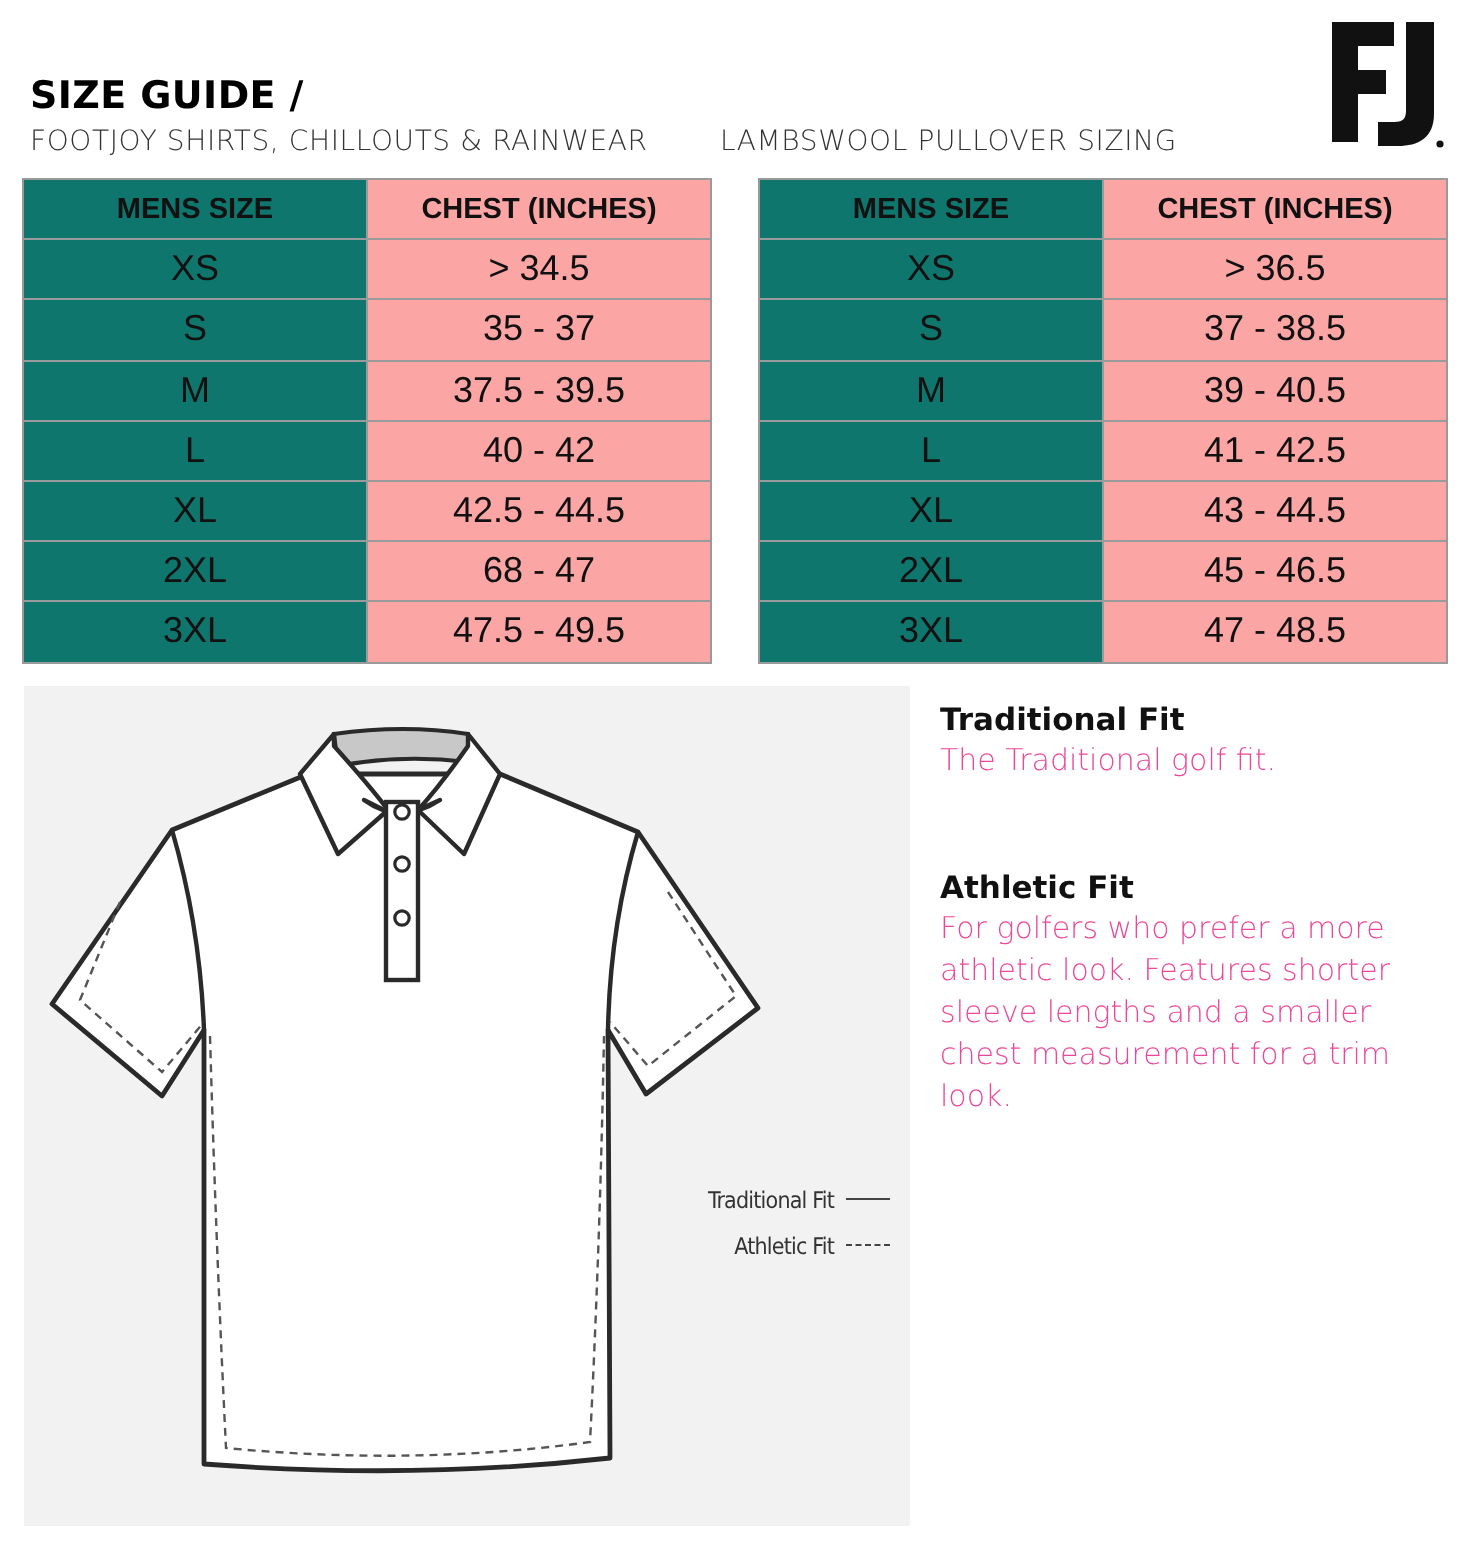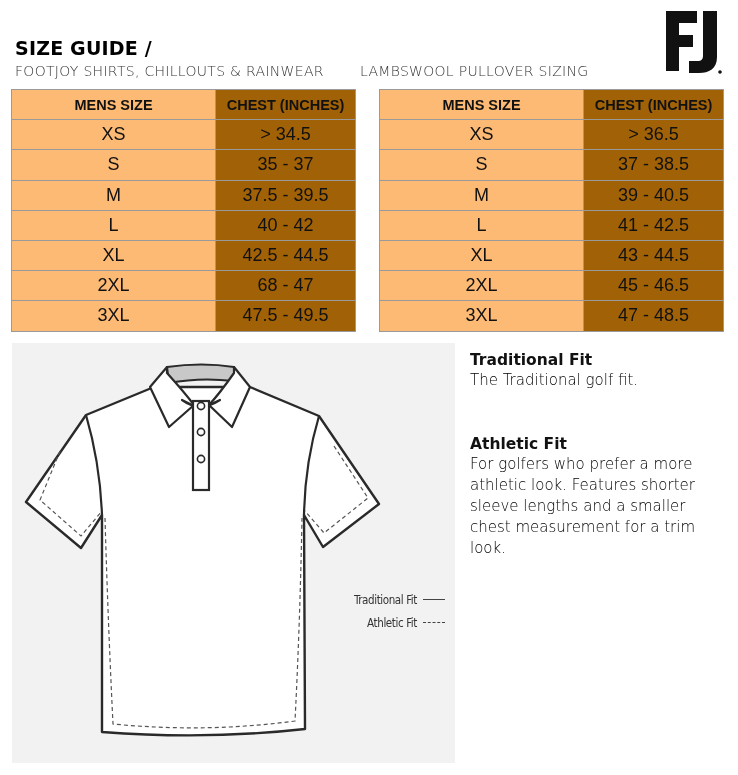--- a/index.html
+++ b/index.html
@@ -11,35 +11,35 @@
   .sub-left { left: 15px; }
   .sub-right { left: 360px; }
 
   .logo { position: absolute; left: 663px; top: 9px; width: 60px; height: 68px; }
 
   table.size-table { position: absolute; top: 89px; border-collapse: collapse; table-layout: fixed; }
   .tbl-left { left: 11px; width: 345px; }
   .tbl-right { left: 379px; width: 345px; }
   .size-table th, .size-table td { border: 1px solid #9a9a9a; height: 30.2px; text-align: center; font-size: 18px; color: #111; }
   .size-table th { font-weight: bold; font-size: 14.5px; }
-  .size-table .c1 { background: #fdba74; width: 204px; }
-  .size-table .c2 { background: #a16207; }
+  .size-table .c1 { background: #0f766e; width: 172px; }
+  .size-table .c2 { background: #fca5a5; }
 
   .shirt-panel { position: absolute; left: 12px; top: 343px; width: 443px; height: 420px; background: #f2f2f2; }
   .shirt-svg { position: absolute; left: 0; top: 0; }
 
   .legend { position: absolute; left: 320px; top: 588px; width: 125px; font-family: "DejaVu Sans Condensed", "DejaVu Sans", sans-serif; font-size: 11.5px; color: #333; }
   .legend-row { display: flex; justify-content: flex-end; align-items: center; height: 23px; }
   .legend-row span { margin-right: 6px; letter-spacing: -0.4px; }
   .legend-line { width: 22px; height: 0; border-top: 1.2px solid #444; }
   .legend-dash { width: 22px; height: 0; border-top: 1.2px dashed #444; }
 
   .fit-info { position: absolute; left: 470px; width: 255px; font-family: "DejaVu Sans", sans-serif; }
   .fit-title { font-weight: bold; font-size: 15.5px; color: #111; line-height: 20px; }
-  .fit-desc { font-size: 15px; color: #000000; line-height: 21px; font-weight: 300; }
+  .fit-desc { font-size: 15px; color: #ec4899; line-height: 21px; font-weight: 300; }
   .fit-trad { top: 350px; }
   .fit-ath { top: 434px; }
 </style>
 </head>
 <body>
 
 <div class="title">SIZE GUIDE /</div>
 <div class="subtitle sub-left">FOOTJOY SHIRTS, CHILLOUTS &amp; RAINWEAR</div>
 <div class="subtitle sub-right">LAMBSWOOL PULLOVER SIZING</div>
 

